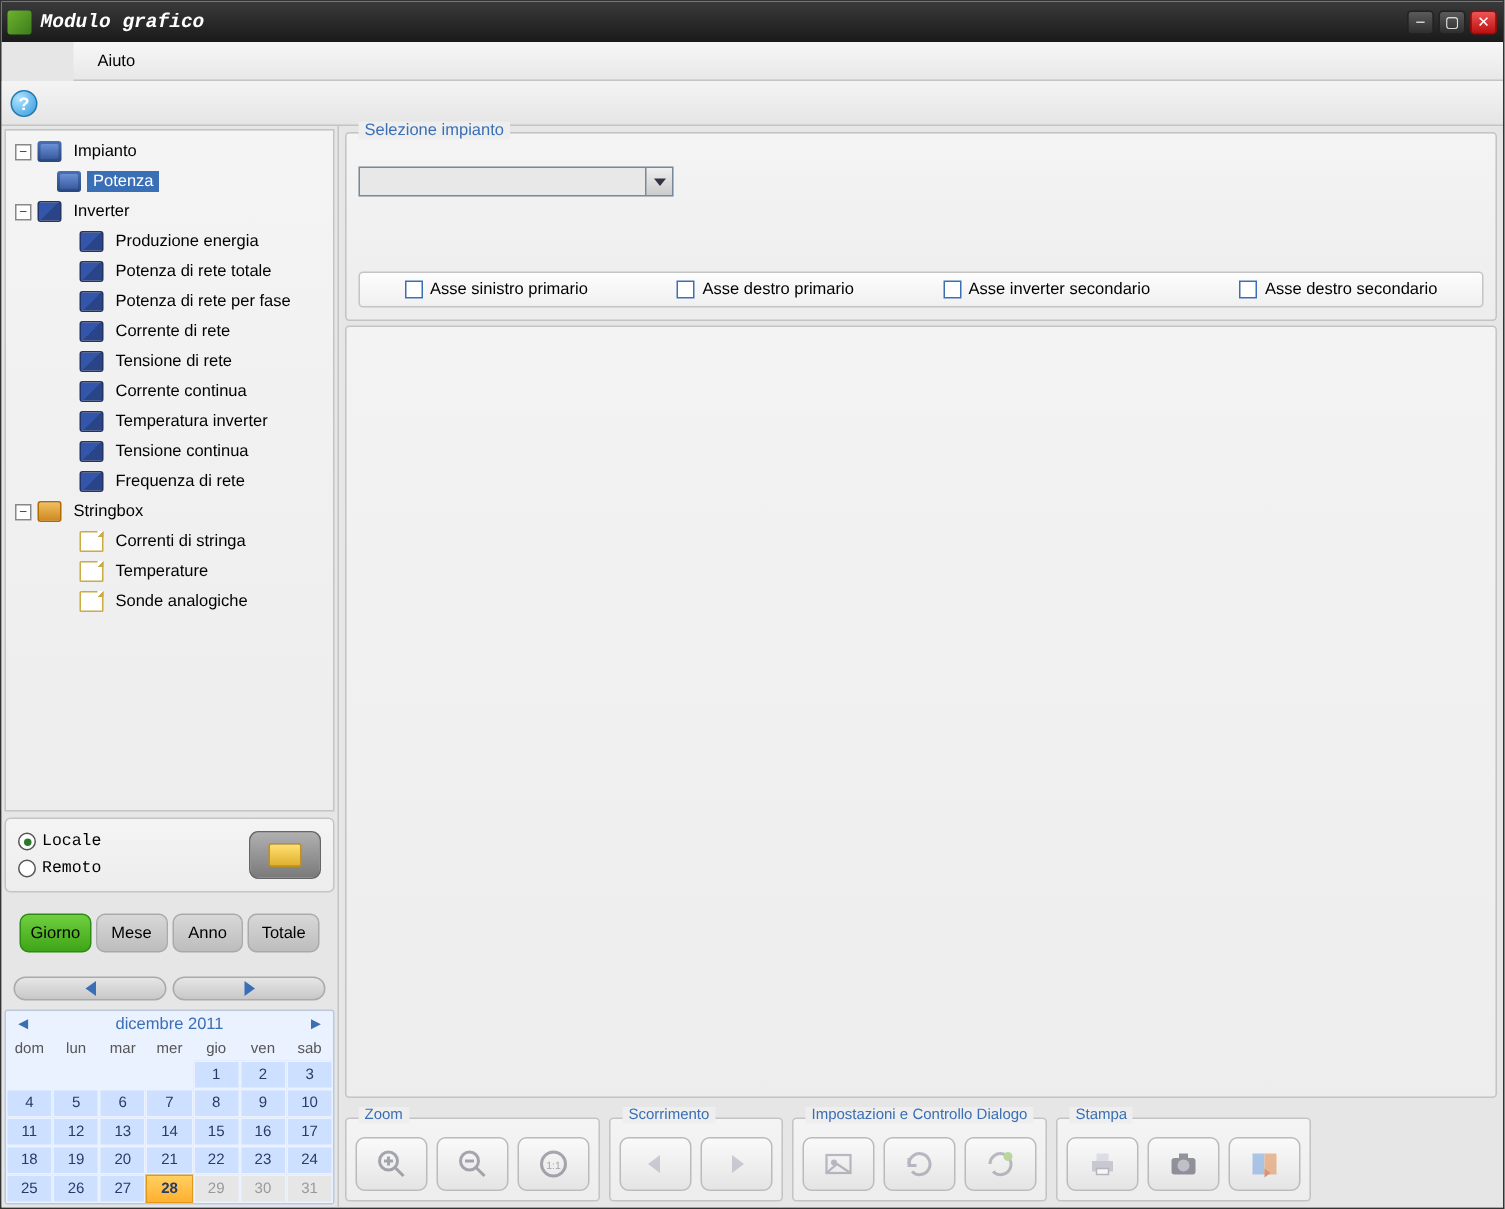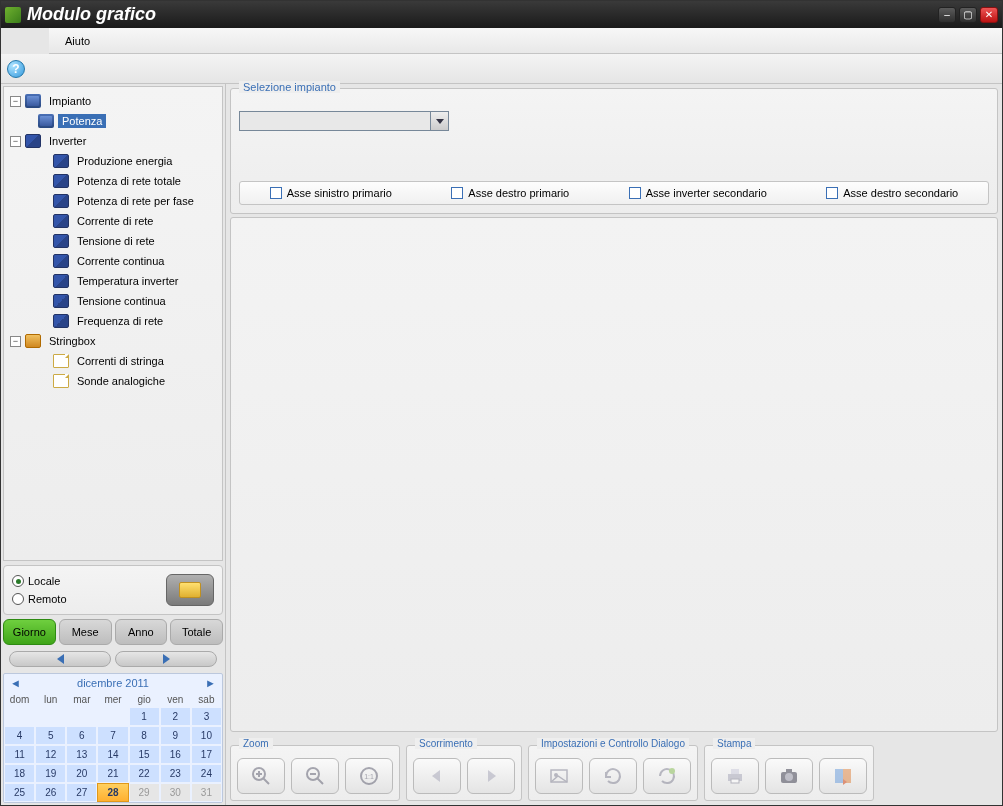--- a/index.html
+++ b/index.html
@@ -1,21 +1,21 @@
 <!DOCTYPE html>
 <html><head>
 <meta charset="utf-8">
 <style>
 * { box-sizing: border-box; margin: 0; padding: 0; }
 body { font-family: "Segoe UI", Tahoma, sans-serif; font-size: 11px; background: #e6e6e6; width: 1003px; height: 806px; overflow: hidden; border: 1px solid #333; }
 
 
 .titlebar { height: 27px; background: linear-gradient(#3a3a3a, #1a1a1a); display: flex; align-items: center; padding: 0 4px; color: #fff; }
 .titlebar .app-icon { width: 16px; height: 16px; margin-right: 6px; background: linear-gradient(135deg,#6fb12f,#3a7d1a); border-radius: 2px; position: relative; }
-.titlebar .title { font-weight: bold; font-style: italic; font-size: 18px; flex: 1; }
+.titlebar .title { font-weight: bold; font-style: italic; font-size: 13px; flex: 1; font-family: Liberation Mono, monospace; }
 .titlebar .win-btns { display: flex; gap: 3px; }
 .win-btn { width: 18px; height: 16px; border-radius: 3px; background: linear-gradient(#5b5b5b,#2e2e2e); display: flex; align-items: center; justify-content: center; color: #fff; font-size: 10px; border: 1px solid #222; }
 .win-btn.close { background: linear-gradient(#e55,#b11); border-color:#811; }
 
 
 .menubar { height: 26px; background: linear-gradient(#f7f7f7,#e8e8e8); border-bottom: 1px solid #c4c4c4; display: flex; align-items: center; padding: 0 8px; margin-left: 48px; }
 .menu-item { padding: 4px 8px; }
 
 
 .toolbar { height: 30px; background: linear-gradient(#f4f4f4,#e5e5e5); border-bottom: 1px solid #c4c4c4; display: flex; align-items: center; padding: 0 6px; }
@@ -37,29 +37,29 @@
 .ic-panel { background: linear-gradient(135deg,#3355aa 0%,#3355aa 50%,#2a4488 50%,#2a4488 100%); border:1px solid #223366; border-radius:2px;}
 .ic-strbox { background: linear-gradient(#f0c060,#d08820); border:1px solid #b06a00; border-radius:2px;}
 .ic-doc { background:#fff; border:1px solid #ccaa44; border-radius:1px; position:relative;}
 .ic-doc:before{content:"";position:absolute;right:-1px;top:-1px;width:4px;height:4px;background:linear-gradient(135deg,#fff 49%, #ccaa44 51%);}
 .tree-label { padding: 1px 4px; }
 .tree-label.sel { background: #3a6fb5; color: #fff; }
 .tree-child { padding-left: 32px; }
 .tree-child-noexp { padding-left: 47px; }
 
 
-.source-panel { border: 1px solid #c4c4c4; margin: 2px; background: linear-gradient(#f4f4f4,#ededed); border-radius: 4px; padding: 8px; display:flex; align-items:center; }
+.source-panel { border: 1px solid #c4c4c4; margin: 2px; background: linear-gradient(#f4f4f4,#ededed); border-radius: 4px; padding: 8px; display:flex; align-items:center;font-family:Liberation Mono, monospace; }
 .radio-grp { display: flex; flex-direction: column; gap: 6px; flex:1; }
 .radio-row { display: flex; align-items: center; gap: 4px; }
 .radio-dot { width: 12px; height: 12px; border: 1px solid #555; border-radius: 50%; background:#fff; display:flex; align-items:center; justify-content:center;}
 .radio-dot.checked:after{content:"";width:5px;height:5px;border-radius:50%;background:#2a7a2a;}
 .folder-btn { width: 48px; height: 32px; border-radius: 6px; background: linear-gradient(#b0b0b0,#7a7a7a); border:1px solid #666; display:flex; align-items:center; justify-content:center;}
 .folder-btn .fld{width:22px;height:16px;background:linear-gradient(#ffe070,#e0b030);border-radius:2px;border:1px solid #c09020;}
 
-.period-tabs { display: flex; gap: 3px; margin: 2px; }
+.period-tabs { display: flex; gap: 3px; margin: 12px; }
 .ptab { flex:1; height: 26px; border-radius: 6px; background: linear-gradient(#d8d8d8,#bdbdbd); border:1px solid #aaa; display:flex; align-items:center; justify-content:center; font-size:11px; cursor:pointer;}
 .ptab.active { background: linear-gradient(#6fcf3f,#3fa518); color:#000; border-color:#2e8a12;}
 
 .nav-arrows { display:flex; gap:4px; margin:4px 8px; }
 .nav-btn { flex:1; height:16px; border-radius:8px; background:linear-gradient(#e6e6e6,#c8c8c8); border:1px solid #aaa; display:flex; align-items:center; justify-content:center;}
 .arrow-l,.arrow-r{width:0;height:0;border-top:5px solid transparent;border-bottom:5px solid transparent;}
 .arrow-l{border-right:7px solid #3a6fb5;}
 .arrow-r{border-left:7px solid #3a6fb5;}
 
 
@@ -180,20 +180,24 @@
 
       <div class="tree-node">
         <span class="tree-exp">−</span>
         <span class="tree-icon ic-strbox"></span>
         <span class="tree-label">Stringbox</span>
       </div>
       <div id="stringbox-children">
           <div class="tree-node tree-child-noexp">
             <span class="tree-icon ic-doc"></span>
             <span class="tree-label">Correnti di stringa</span>
+          </div>
+          <div class="tree-node tree-child-noexp">
+            <span class="tree-icon ic-doc"></span>
+            <span class="tree-label">Temperature</span>
           </div>
           <div class="tree-node tree-child-noexp">
             <span class="tree-icon ic-doc"></span>
             <span class="tree-label">Sonde analogiche</span>
           </div>
         </div>
     </div>
 
     <div class="source-panel">
       <div class="radio-grp">

